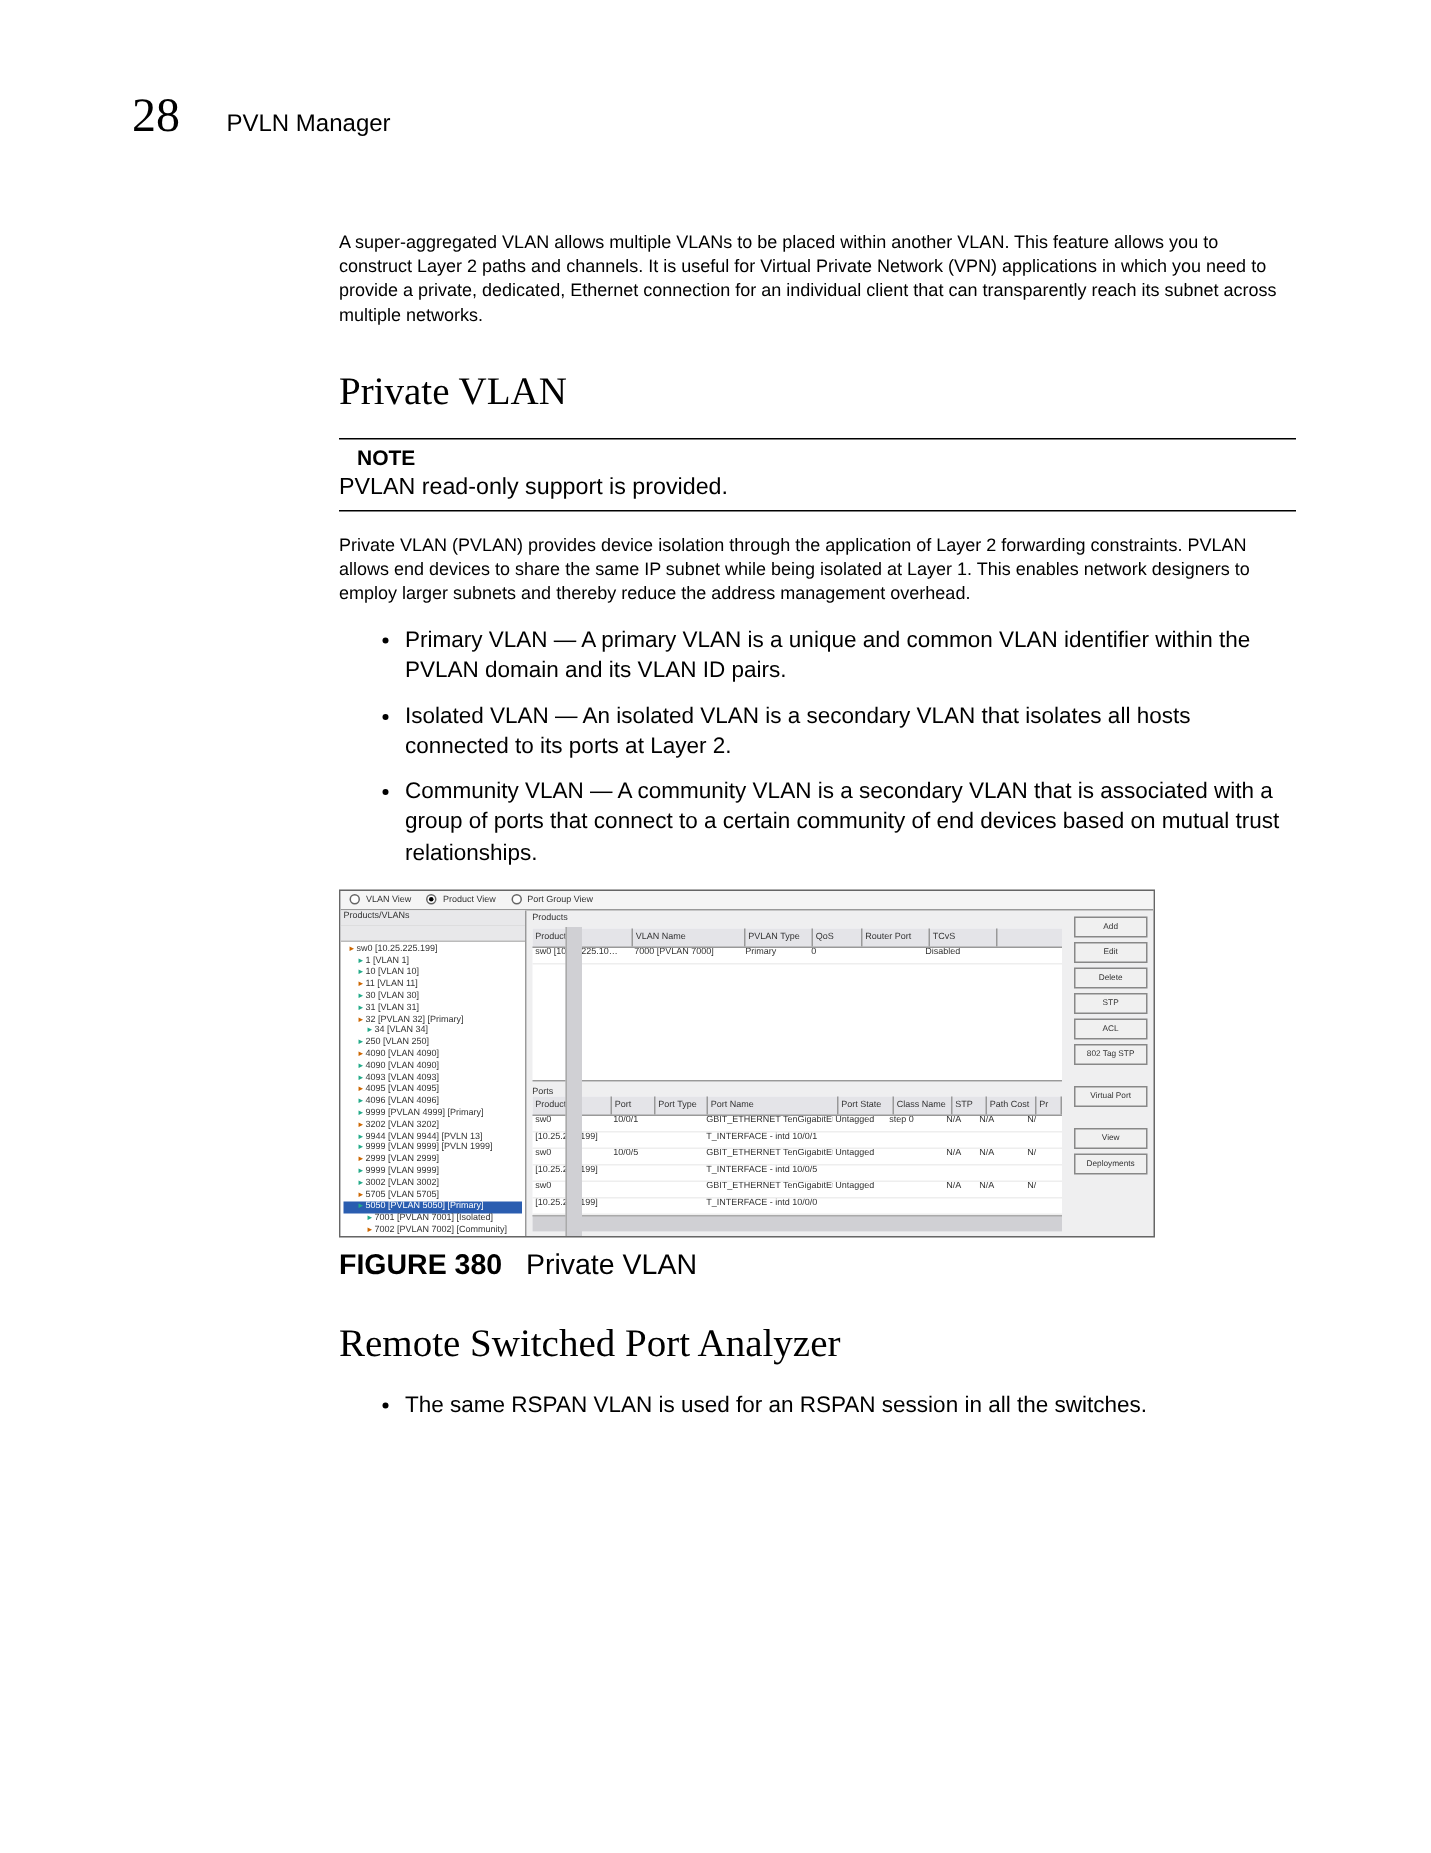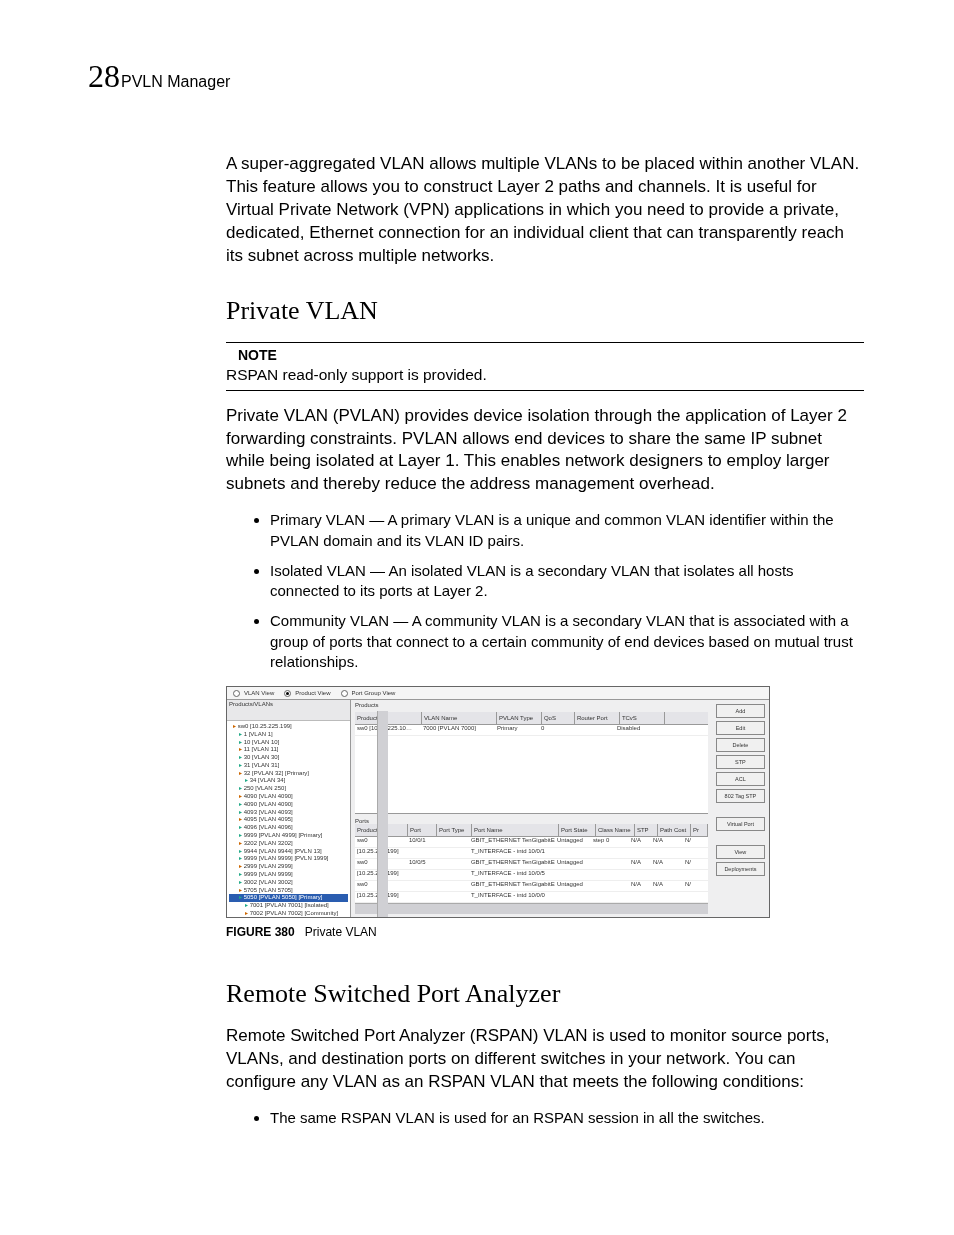--- a/index.html
+++ b/index.html
@@ -13,42 +13,42 @@
     color: #000;
     position: relative;
     box-sizing: border-box;
   }
   .page {
     padding: 58px 90px 0 88px;
   }
   .header-row {
     display: flex;
     align-items: baseline;
-    gap: 1px;
+    gap: 31px;
     margin-bottom: 58px;
   }
   .chapter-num {
     font-family: Georgia, 'Times New Roman', serif;
     font-size: 32px;
     font-weight: 400;
   }
   .chapter-title {
     font-size: 16px;
   }
   .content {
     margin-left: 138px;
   }
   h2 {
     font-family: Georgia, 'Times New Roman', serif;
     font-weight: 400;
     font-size: 26px;
     margin: 0 0 16px 0;
   }
   p {
-    font-size: 17px;
+    font-size: 12px;
     line-height: 1.35;
     margin: 0 0 14px 0;
   }
   .note-block {
     border-top: 1.2px solid #000;
     border-bottom: 1.2px solid #000;
     padding: 4px 0 4px 0;
     margin: 0 0 14px 0;
   }
   .note-title {
@@ -126,22 +126,22 @@
     border:1px solid #888;
     font-size:5.5px;
     display:flex;
     align-items:center;
     justify-content:center;
   }
   .fig-tree-icon { color:#2a8; }
   .fig-tree-icon.b { color:#c60; }
   .fig-hl { background:#2a5db0; color:#fff; }
   .fig-caption {
-    font-size: 12px;
-    margin: 0 0 39px 0;
+    font-size: 19px;
+    margin: 0 0 24px 0;
   }
   .fig-caption b { font-family: Arial, sans-serif; }
   .scroll-thumb { position:absolute; right:0; width:10px; background:#d0d0d4; top:0; bottom:0; border-left:1px solid #aaa;}
 </style>
 </head>
 <body>
 
 <div class="page">
   <div class="header-row">
     <span class="chapter-num">28</span>
@@ -149,21 +149,21 @@
   </div>
 
   <div class="content">
 
     <p>A super-aggregated VLAN allows multiple VLANs to be placed within another VLAN. This feature allows you to construct Layer 2 paths and channels. It is useful for Virtual Private Network (VPN) applications in which you need to provide a private, dedicated, Ethernet connection for an individual client that can transparently reach its subnet across multiple networks.</p>
 
     <h2 style="margin-top:28px">Private VLAN</h2>
 
     <div class="note-block">
       <div class="note-title">NOTE</div>
-      <p class="note-body">RSPAN read-only support is provided.</p>
+      <p class="note-body">PVLAN read-only support is provided.</p>
     </div>
 
     <p>Private VLAN (PVLAN) provides device isolation through the application of Layer 2 forwarding constraints. PVLAN allows end devices to share the same IP subnet while being isolated at Layer 1. This enables network designers to employ larger subnets and thereby reduce the address management overhead.</p>
 
     <ul>
       <li>Primary VLAN — A primary VLAN is a unique and common VLAN identifier within the PVLAN domain and its VLAN ID pairs.</li>
       <li>Isolated VLAN — An isolated VLAN is a secondary VLAN that isolates all hosts connected to its ports at Layer 2.</li>
       <li>Community VLAN — A community VLAN is a secondary VLAN that is associated with a group of ports that connect to a certain community of end devices based on mutual trust relationships.</li>
     </ul>
 
@@ -331,20 +331,19 @@
           </div>
       </div>
       <div class="scroll-thumb" style="left:150px;right:auto;width:10px;top:24px"></div>
     </div>
 
     <p class="fig-caption">
       <b>FIGURE 380</b>&nbsp;&nbsp;&nbsp;<span>Private VLAN</span>
     </p>
 
     <h2>Remote Switched Port Analyzer</h2>
-    <p>Remote Switched Port Analyzer (RSPAN) VLAN is used to monitor source ports, VLANs, and destination ports on different switches in your network. You can configure any VLAN as an RSPAN VLAN that meets the following conditions:</p>
     <ul>
       <li>The same RSPAN VLAN is used for an RSPAN session in all the switches.</li>
 
     </ul>
 
   </div>
 </div>
 
 </body></html>

